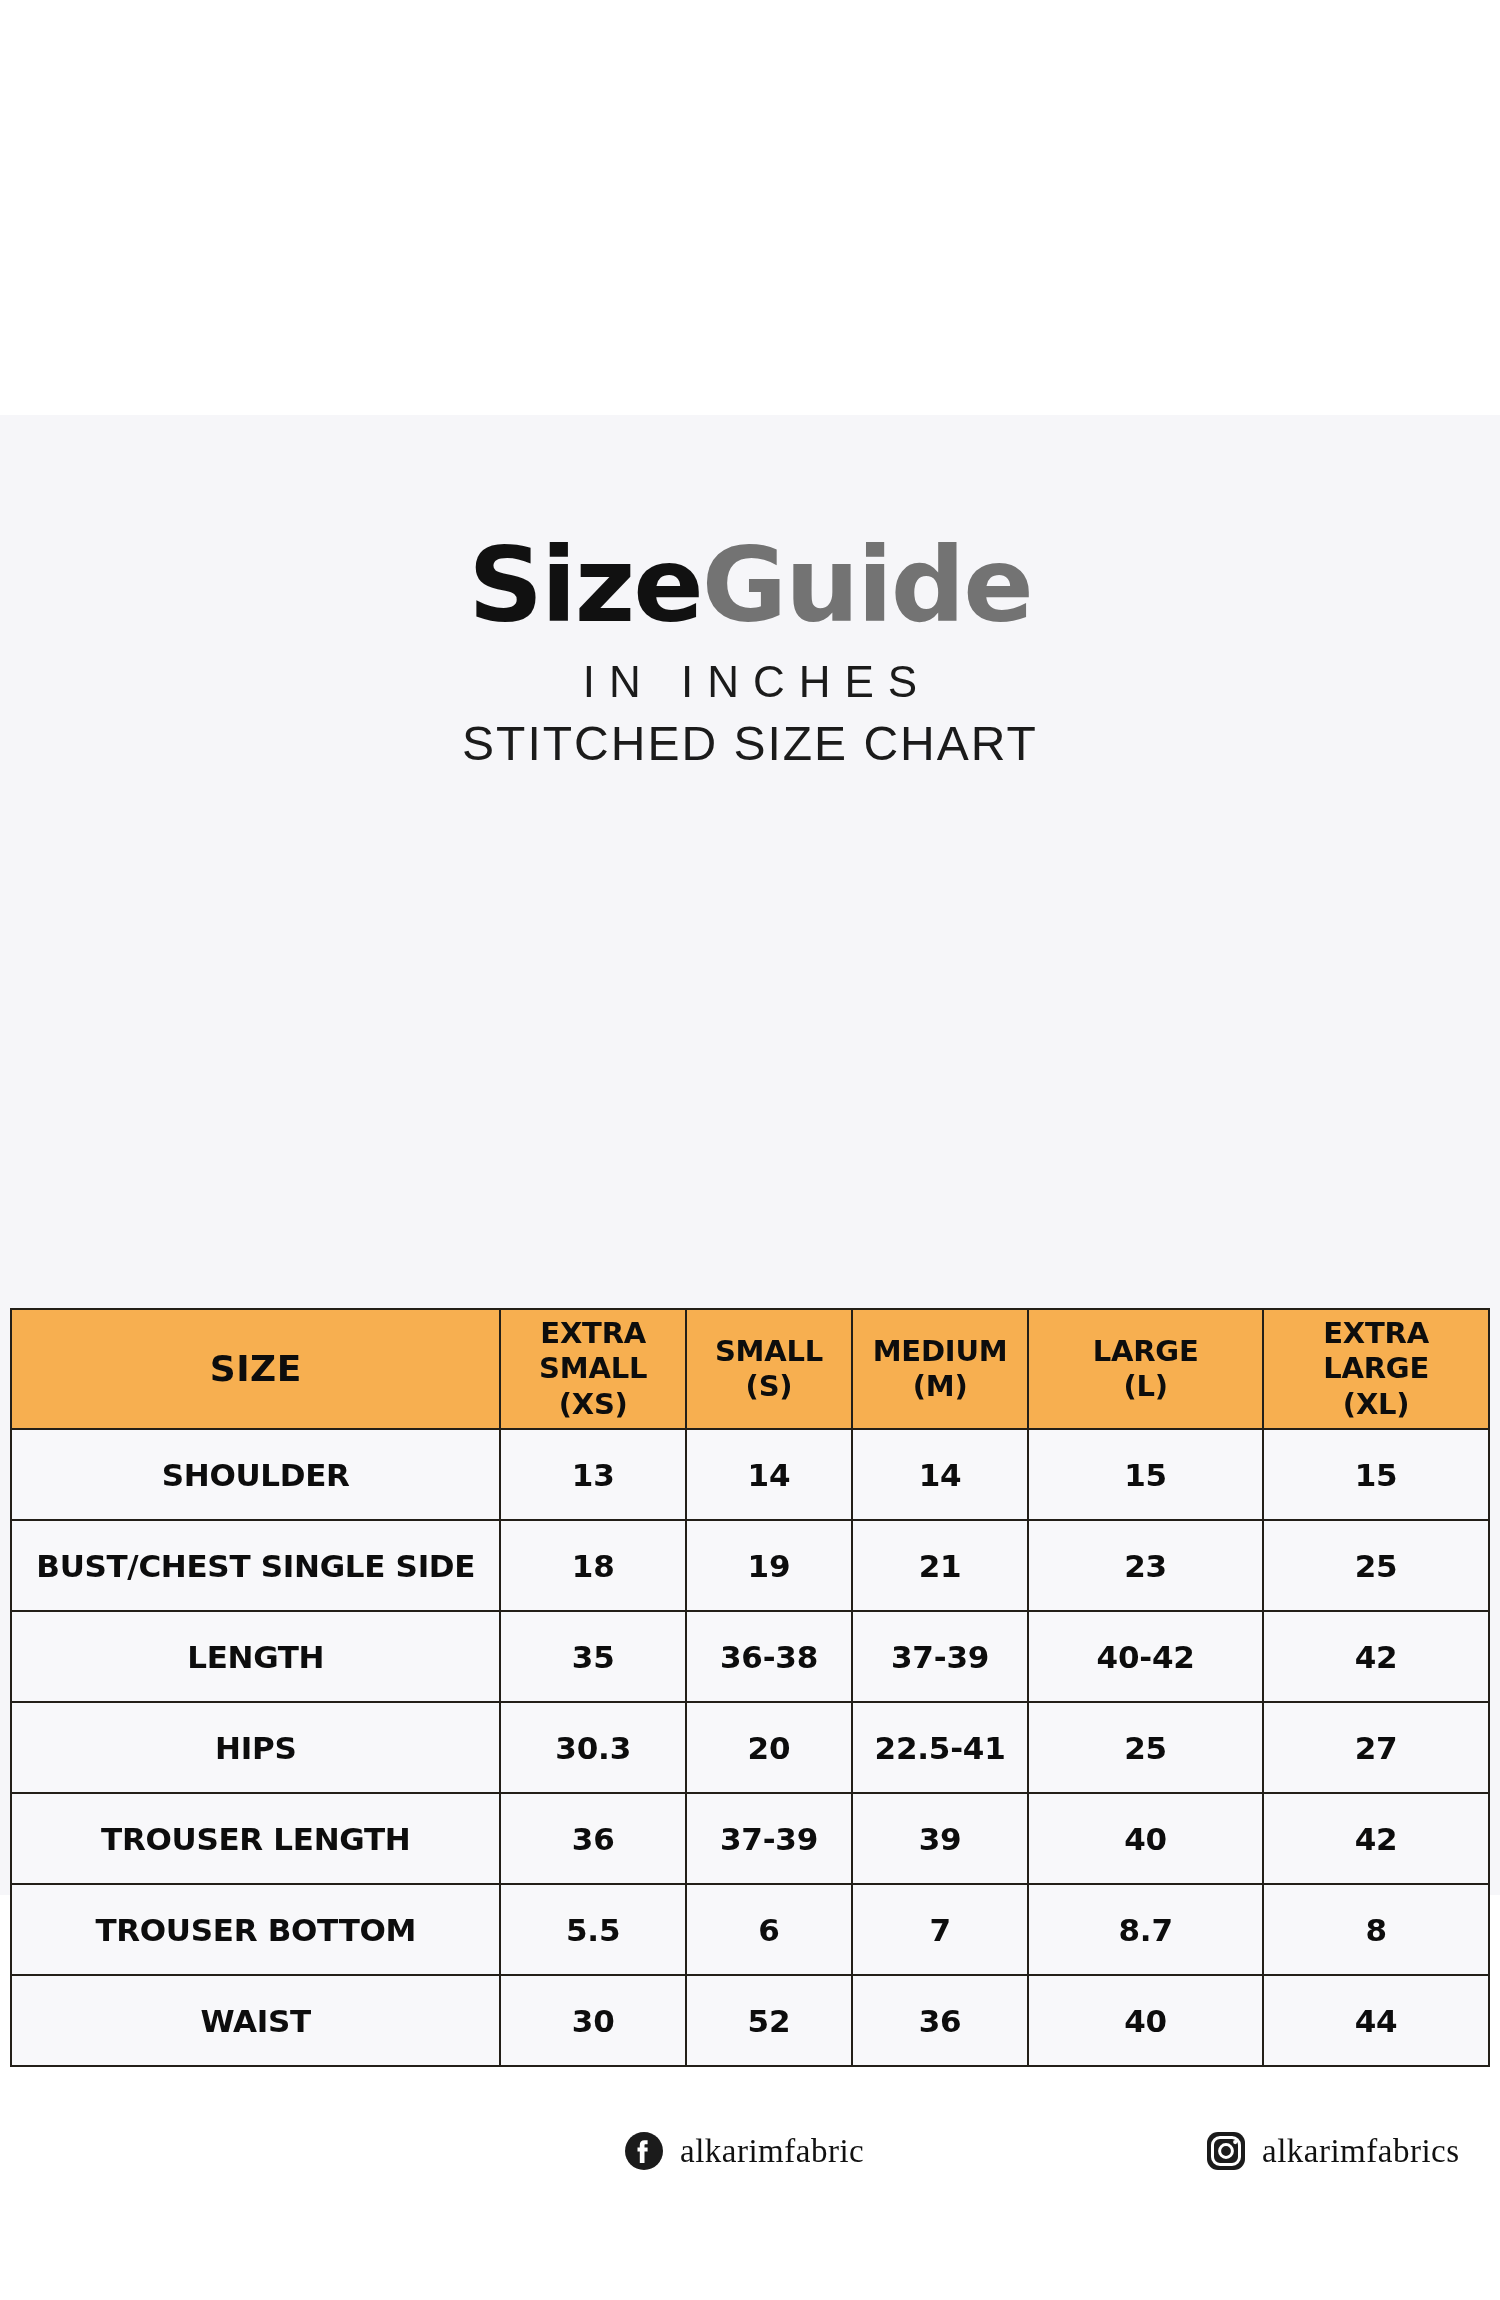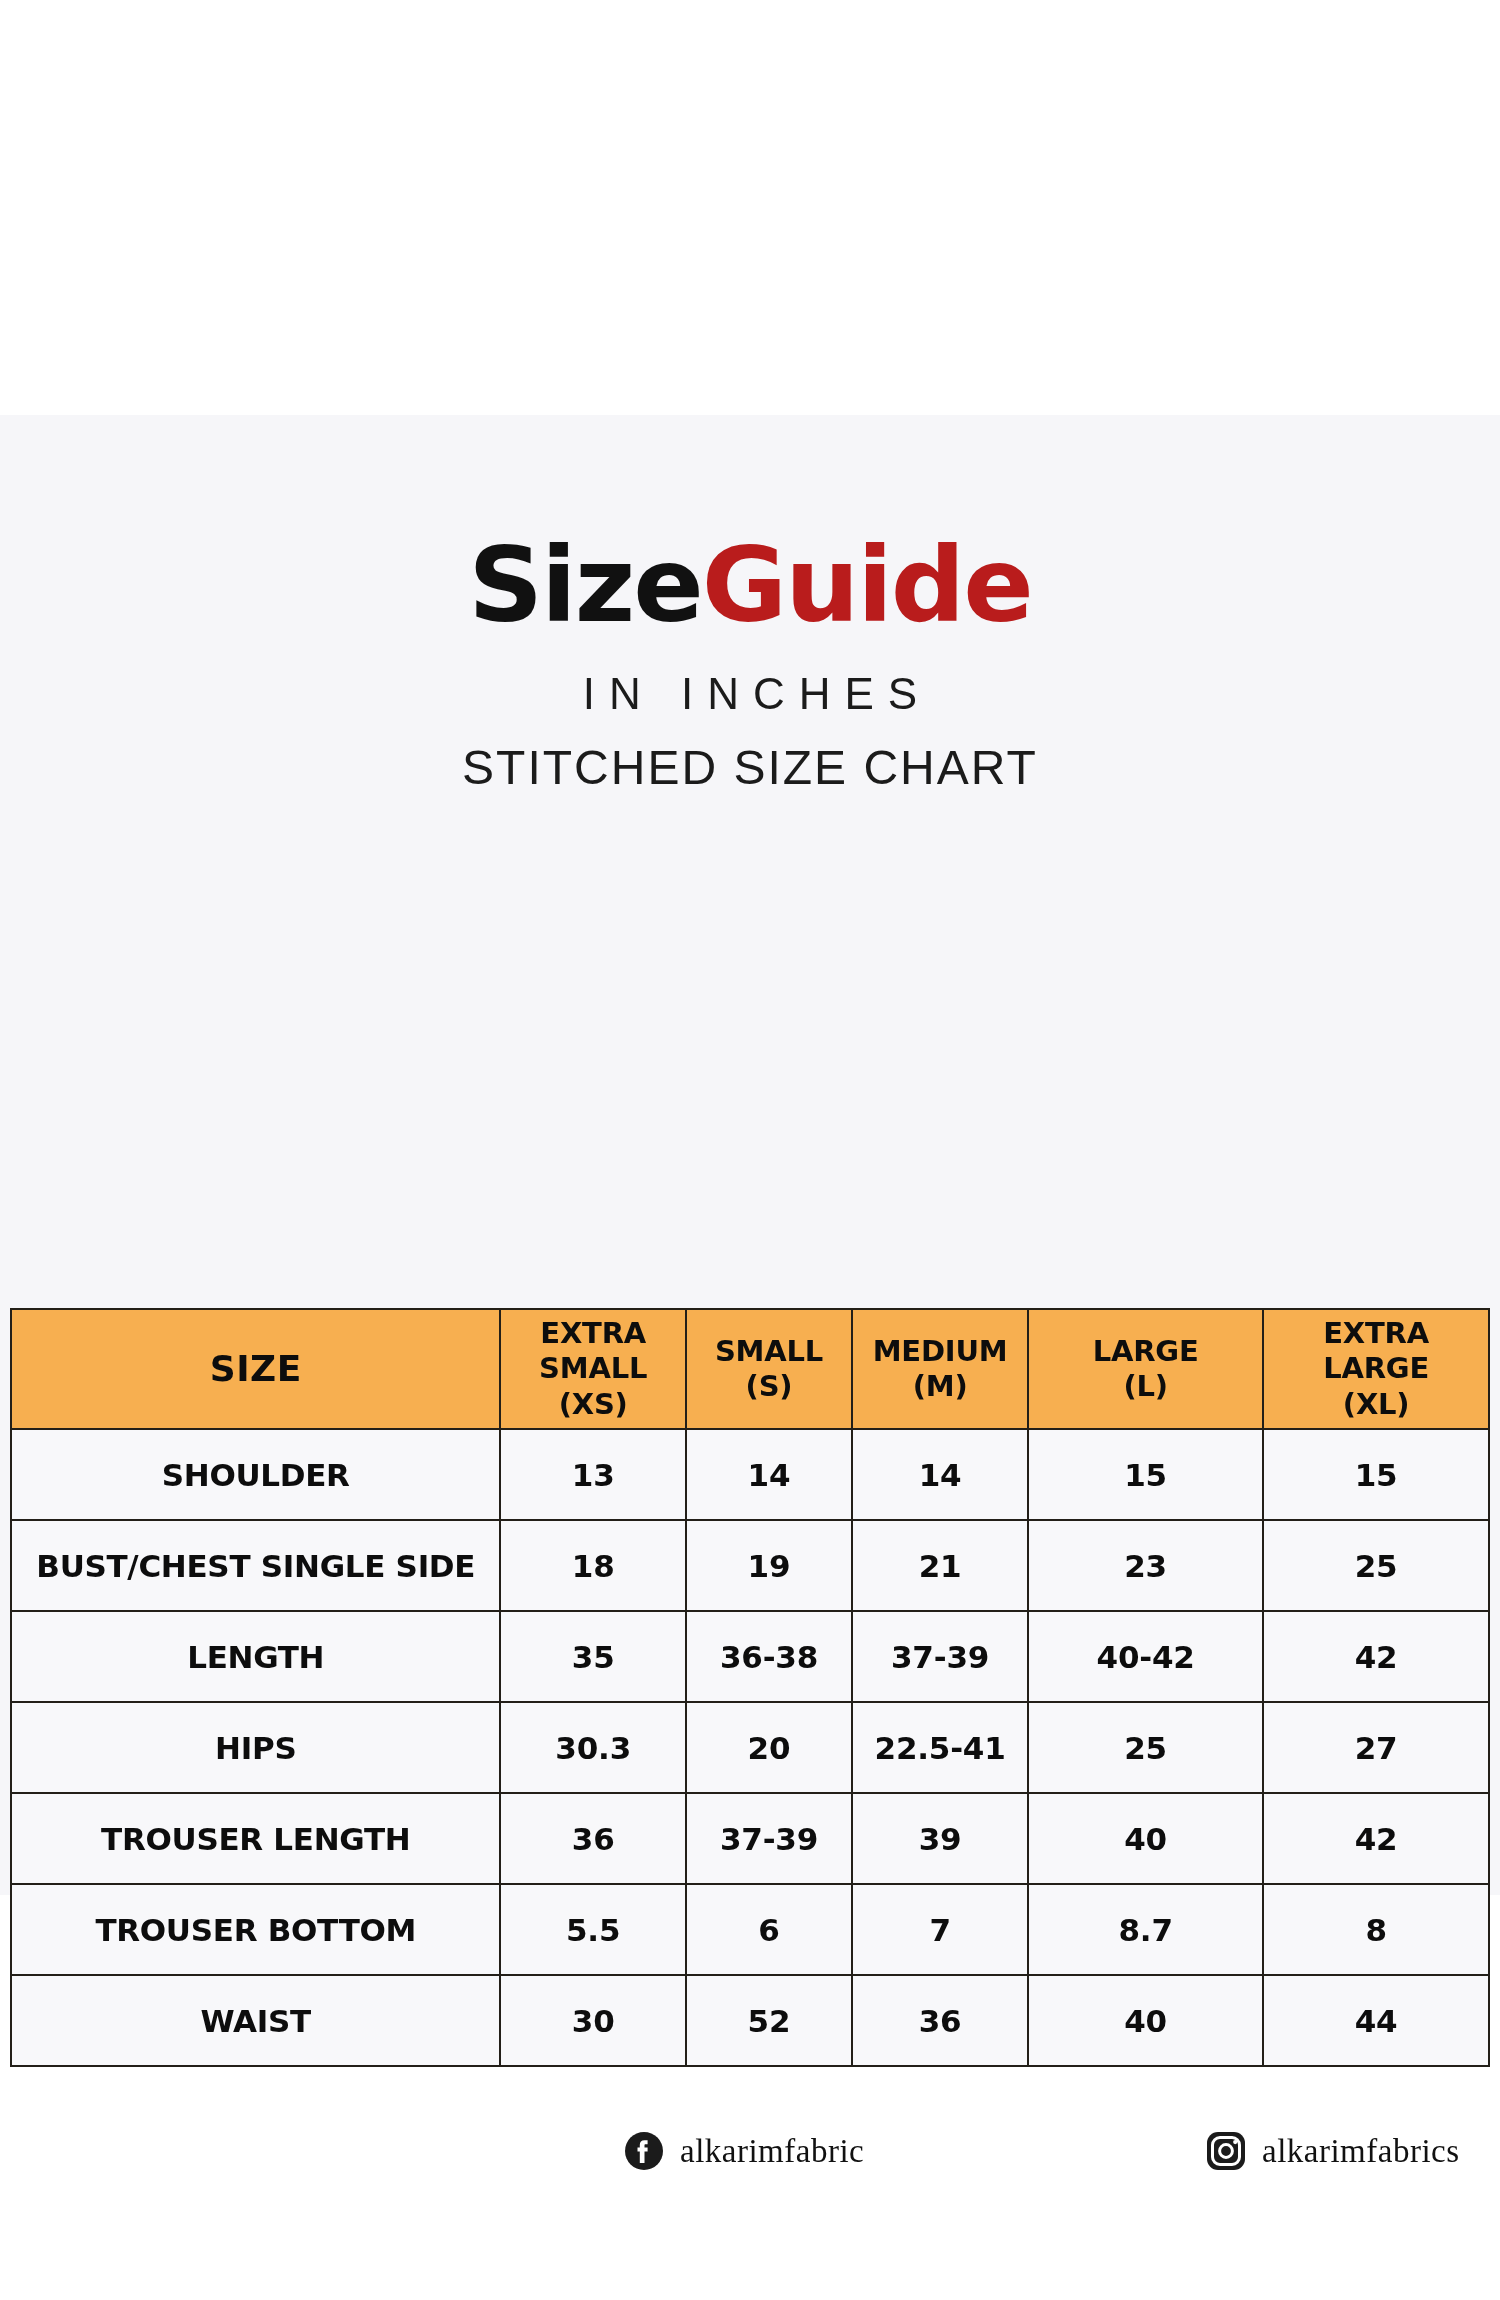--- a/index.html
+++ b/index.html
@@ -43,24 +43,24 @@
   .title {
     margin: 0;
     padding-top: 118px;
     font-size: 104px;
     line-height: 1.0;
     font-weight: 800;
     letter-spacing: -2px;
     font-family: "DejaVu Sans", sans-serif;
   }
   .title .t-black { color: #111111; }
-  .title .t-orange { color: #b91c1c; }
+  .title .t-orange { color: #737373; }
 
   .subtitle-1 {
-    margin: 12px;
+    margin: 0;
     padding-top: 22px;
     font-size: 44px;
     line-height: 1.05;
     font-weight: 400;
     letter-spacing: 14px;
     text-indent: 14px;
     color: #1b1b1b;
     font-family: "Liberation Sans", sans-serif;
   }
   .subtitle-2 {

